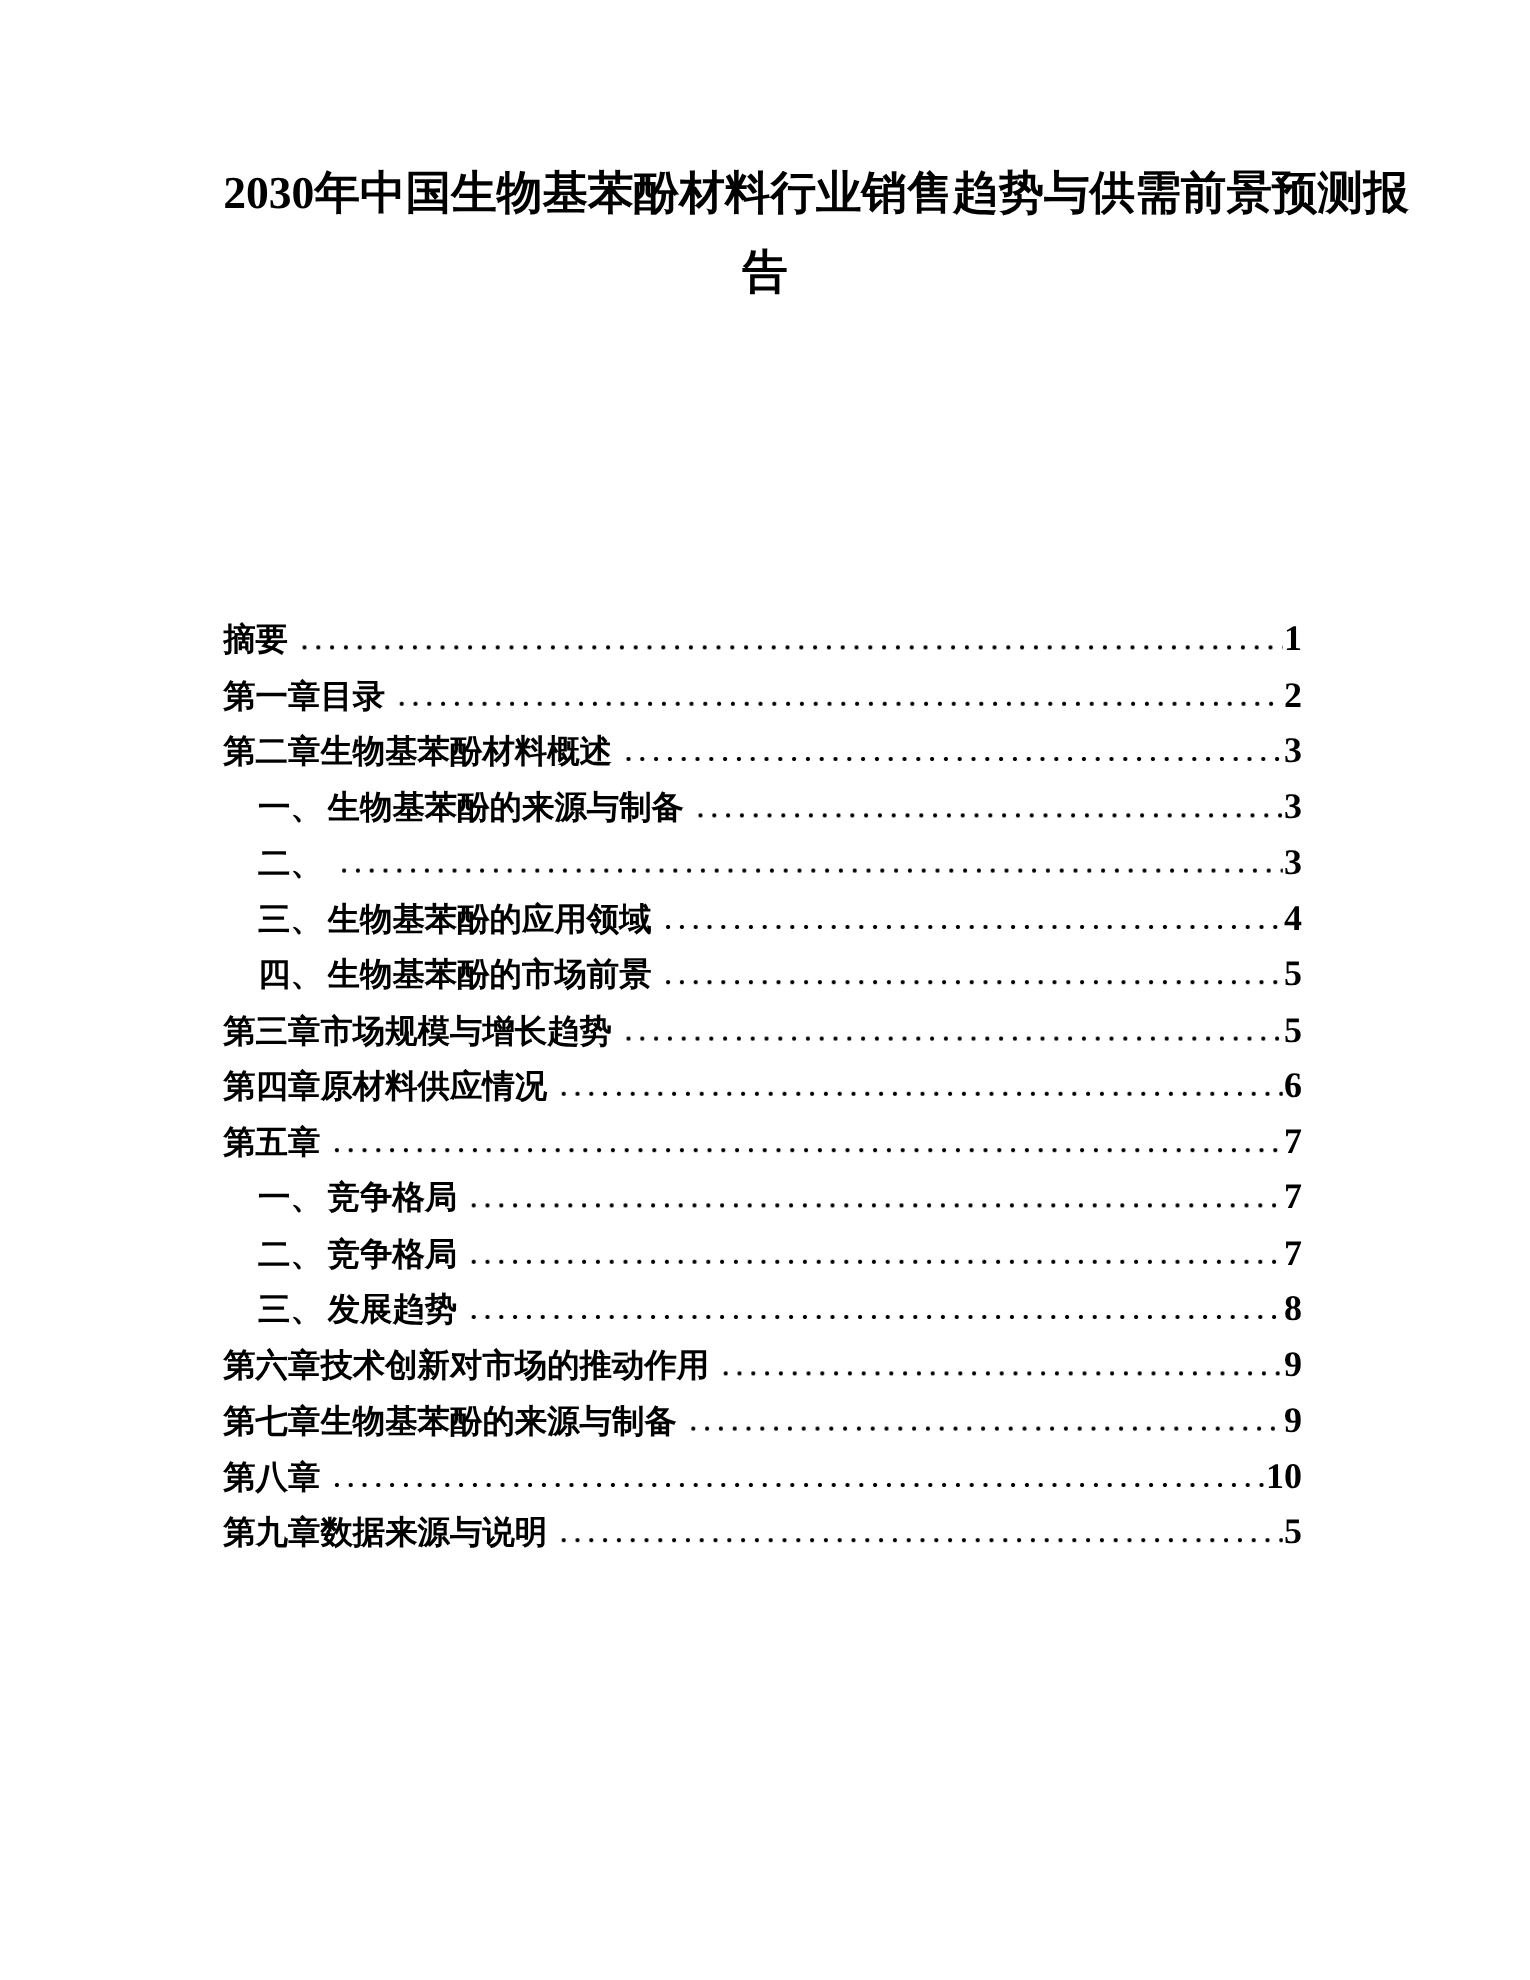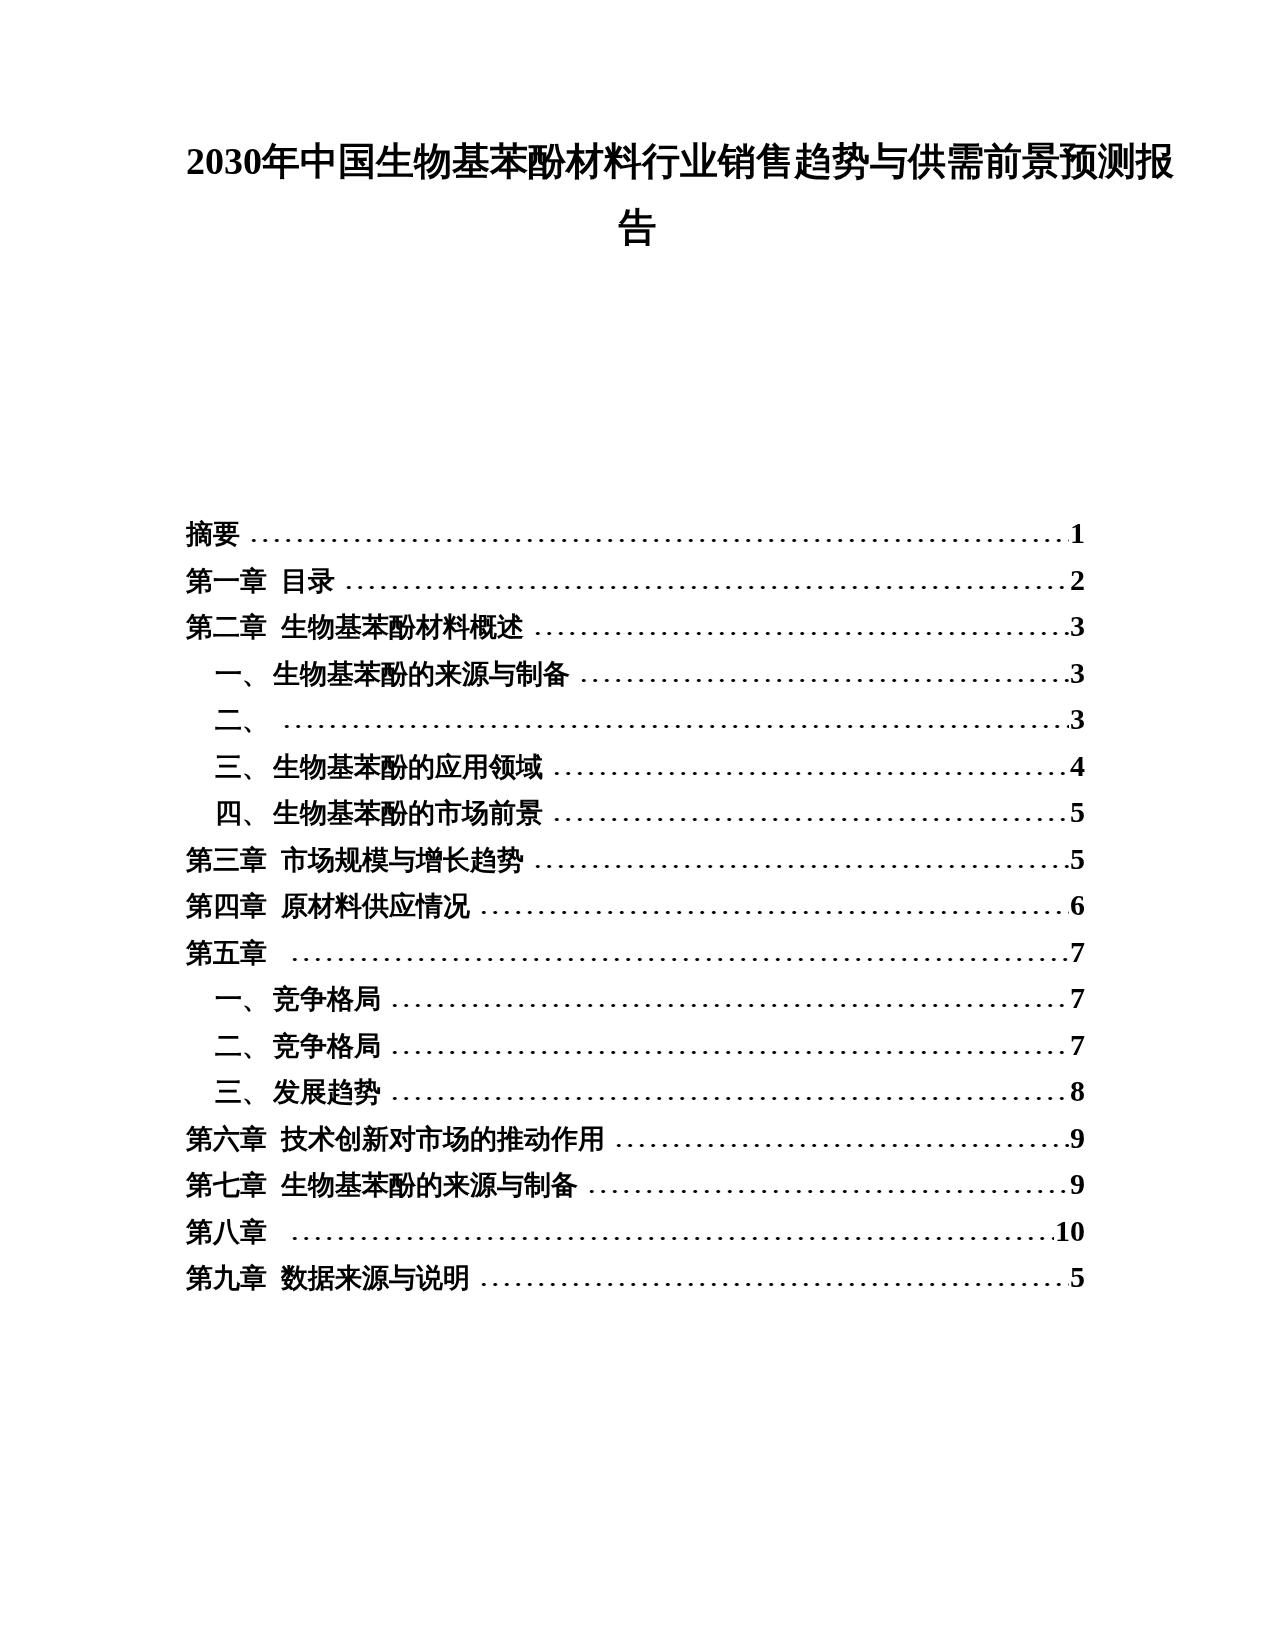--- a/index.html
+++ b/index.html
@@ -45,21 +45,21 @@
     height: 46.5px;
     white-space: nowrap;
   }
   .toc-row .txt {
     font-family: "Liberation Sans", "DejaVu Sans", sans-serif;
     font-weight: bold;
     font-size: 27px;
     line-height: 46.5px;
   }
   .toc-prefix { flex: 0 0 auto; }
-  .toc-row.lvl0 .toc-prefix:not(:empty) { margin-right: 14px; }
+  .toc-row.lvl0 .toc-prefix:not(:empty) { }
   .toc-row.lvl1 { padding-left: 29px; }
   .toc-row.lvl1 .toc-prefix {
     width: 58px;
     flex: 0 0 58px;
   }
   .toc-label { flex: 0 1 auto; overflow: hidden; }
   .leader {
     flex: 1 1 auto;
     height: 5px;
     margin-left: 8px;

